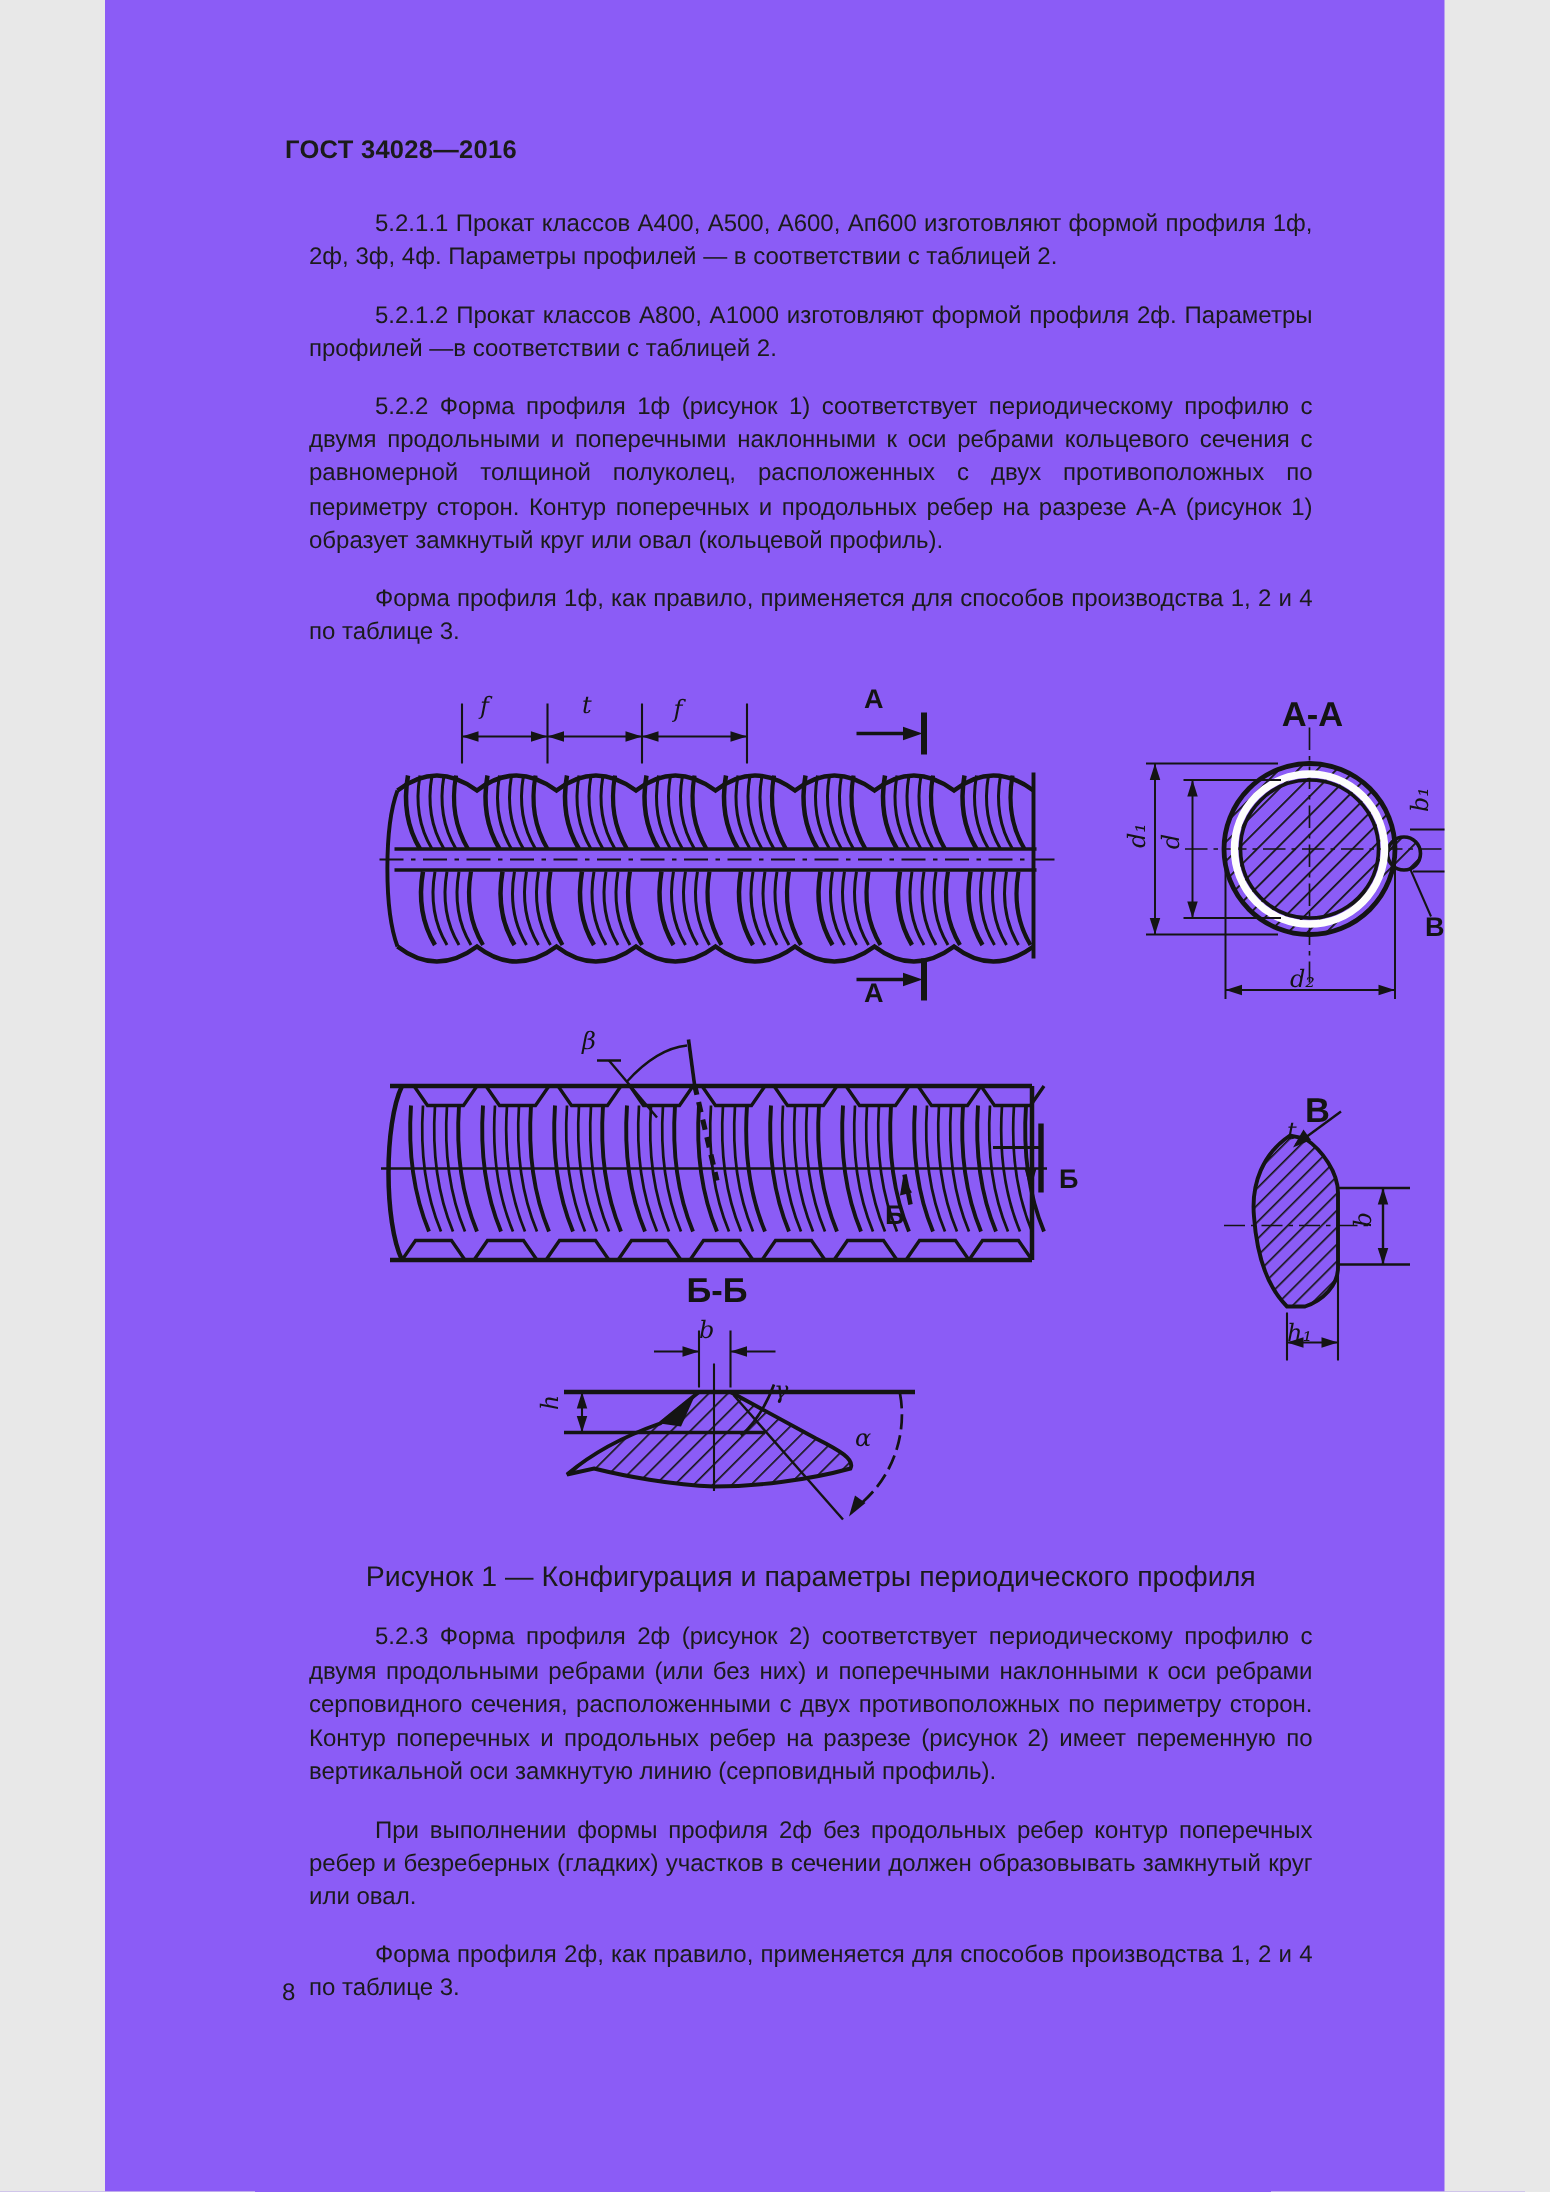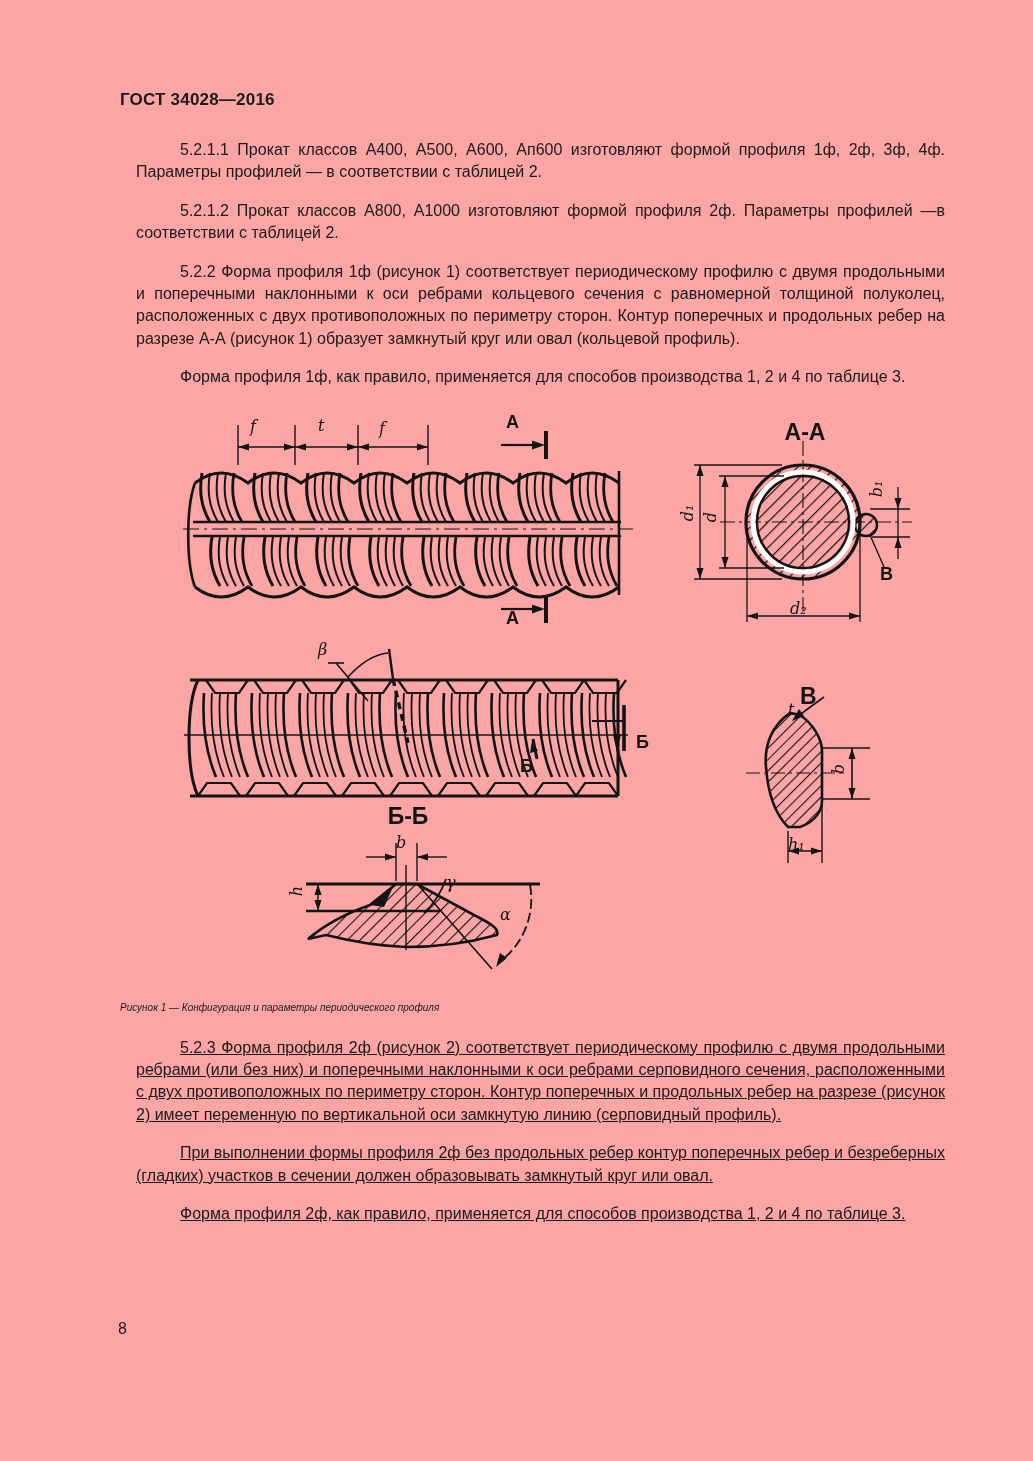--- a/index.html
+++ b/index.html
@@ -1,20 +1,20 @@
 <!DOCTYPE html>
 <html><head>
 <meta charset="utf-8">
 <style>
   html,body{margin:0;padding:0;background:#e8e8e8;}
   .page{
     position:relative;
-    width:1033px;height:1461px;
+    width:893px;height:1461px;
     margin:0 auto;
-    background:#fca5a5;
+    background:#8b5cf6;
     color:#1b1b1b;
     font-family:"Liberation Sans", sans-serif;
     overflow:hidden;
   }
   .header{
     padding-top:90px;
     margin-left:120px;
     font-size:17px;
     font-weight:bold;
     letter-spacing:.2px;
@@ -45,27 +45,26 @@
   .lbl.rot{transform:rotate(-90deg);transform-origin:center;}
   .lbl.cyr{
     font-family:"Liberation Sans", sans-serif;
     font-style:normal;
     font-weight:bold;
     font-size:18px;
   }
   .lbl.title{font-size:23px;}
   .lbl.center{text-align:center;}
   .caption{
-    text-align:left;
-    font-size:10px;
+    text-align:center;
+    font-size:19px;
     line-height:21px;
     margin:0 72px 0 120px;
-    font-style:italic;
-  }
-  .after{margin-top:19px;text-decoration:underline;}
+  }
+  .after{margin-top:19px;}
   .pagenum{
     position:absolute;
     left:118px;top:1320px;
     font-size:16px;
   }
   .stroke{stroke:#141414;fill:none;}
   .fillb{fill:#141414;stroke:none;}
 </style>
 </head>
 <body>

